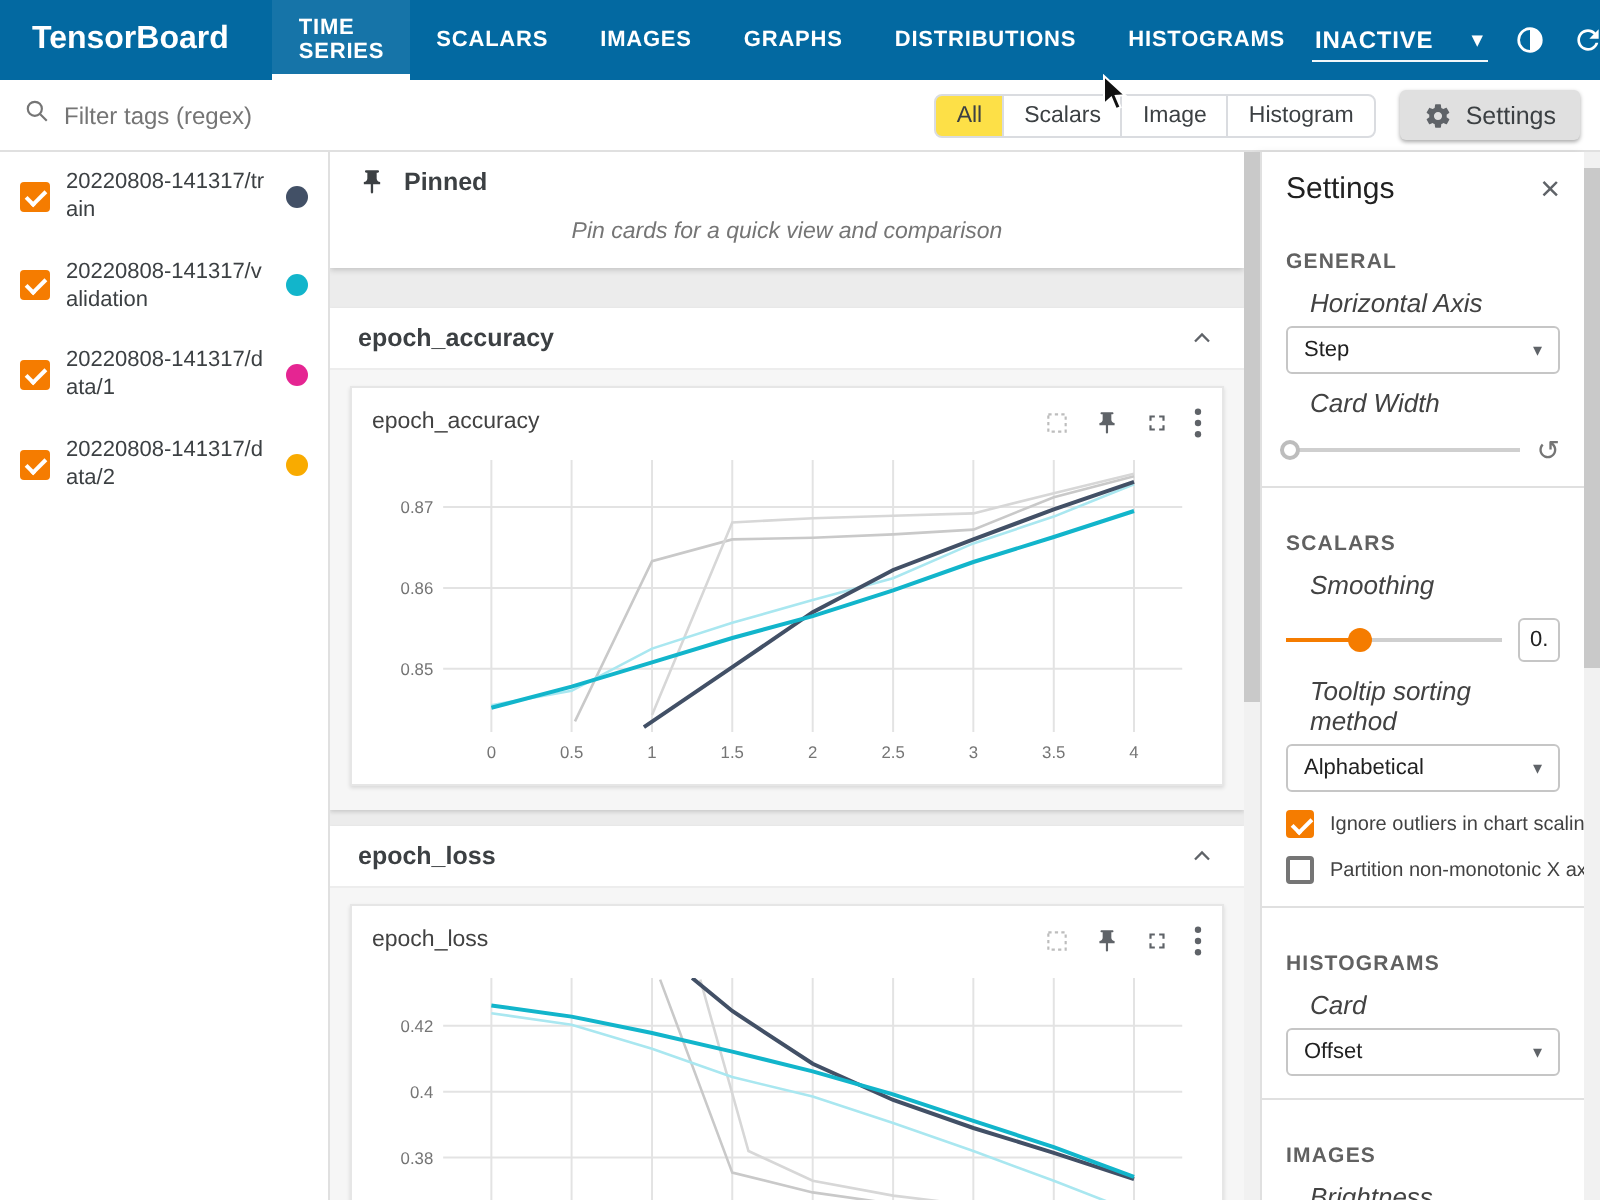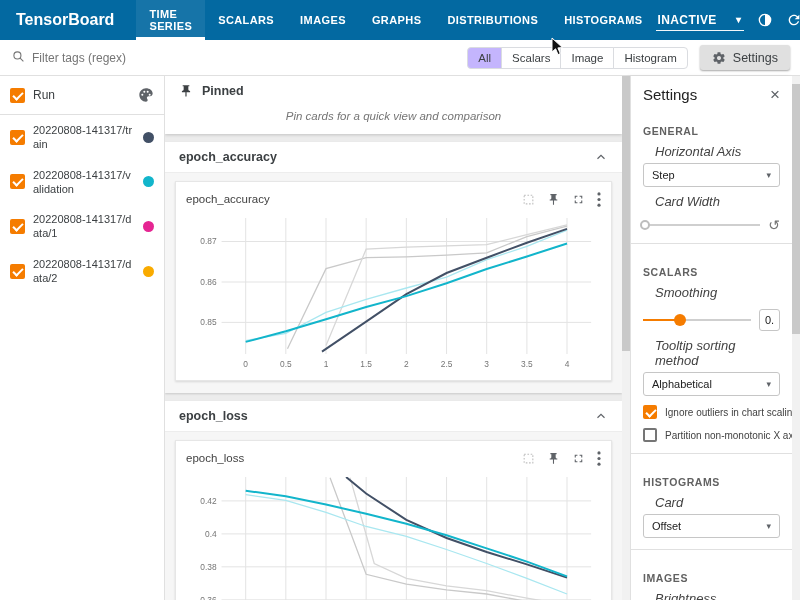--- a/index.html
+++ b/index.html
@@ -20,21 +20,21 @@
   
   .toolbar { height:36px; flex:none; display:flex; align-items:stretch; border-bottom:1px solid #e0e0e0; background:#fff; }
   .filter-runs { width:165px; flex:none; border-right:1px solid #e0e0e0; display:flex; align-items:center; gap:7px; padding:0 10px; }
   .filter-tags { flex:1; display:flex; align-items:center; gap:7px; padding:0 12px; min-width:0; }
   input.plain { border:none; outline:none; font-size:12px; color:#333; width:100%; background:transparent; }
   input.plain::placeholder { color:#757575; }
   .segmented { display:flex; align-items:center; margin-right:12px; }
   .seg-btn { font-size:11.5px; color:#3c4043; border:1px solid #dadce0; background:#fff; padding:4px 10px; margin-left:-1px; cursor:pointer; font-family:inherit; }
   .seg-btn:first-child { border-radius:4px 0 0 4px; margin-left:0; }
   .seg-btn:last-child { border-radius:0 4px 4px 0; }
-  .seg-btn.active { background:#c4b5fd; }
+  .seg-btn.active { background:#fde047; }
   .settings-btn { display:flex; align-items:center; gap:7px; background:#e0e0e0; border:none; border-radius:3px; padding:5px 12px; font-size:12.5px; color:#3c4043; margin:5px 10px 5px 0; box-shadow:0 1px 2px rgba(0,0,0,.35); cursor:pointer; font-family:inherit; }
 
   
   .content { flex:1; min-height:0; display:flex; }
 
   
   .sidebar { width:165px; flex:none; border-right:1px solid #e0e0e0; background:#fff; overflow:hidden; }
   .run-row { display:flex; align-items:center; gap:8px; padding:8px 10px; font-size:11px; color:#3c4043; }
   .run-row.head { padding:11px 10px; font-size:12px; border-bottom:1px solid #e0e0e0; }
   .run-name { flex:1; word-break:break-all; line-height:1.3; }
@@ -42,21 +42,21 @@
   .cb { width:15px; height:15px; border-radius:2px; flex:none; position:relative; cursor:pointer; }
   .cb.checked { background:#f57c00; }
   .cb.checked::after { content:""; position:absolute; left:5px; top:2px; width:4px; height:8px; border:solid #fff; border-width:0 2px 2px 0; transform:rotate(45deg); }
   .cb.unchecked { background:#fff; border:2px solid #757575; }
   .cb.small { width:14px; height:14px; }
   .cb.small.checked::after { left:4.5px; top:1.5px; }
   .palette { margin-left:auto; display:flex; align-items:center; cursor:pointer; }
 
   
   .main { flex:1; min-width:0; position:relative; background:#ececec; overflow:hidden; padding-right:8px; }
-  .pinned-block { background:#fff; box-shadow:0 1px 3px rgba(0,0,0,.18); margin-bottom:8px; }
+  .pinned-block { background:#fff; box-shadow:0 1px 3px rgba(0,0,0,.18); margin-bottom:20px; }
   .pinned-bar { display:flex; align-items:center; gap:9px; padding:8px 14px; font-size:12.5px; font-weight:bold; color:#3c4043; }
   .pinned-hint { text-align:center; font-style:italic; color:#757575; font-size:11.5px; padding:4px 0 12px; }
   .section { background:#fff; box-shadow:0 1px 2px rgba(0,0,0,.15); margin-bottom:8px; }
   .section-header { display:flex; justify-content:space-between; align-items:center; padding:8px 14px; font-size:12.5px; font-weight:bold; color:#3c4043; }
   .section-body { background:#f6f6f6; padding:8px 10px 12px; border-top:1px solid #ededed; }
   .card { background:#fff; border:1px solid #e6e6e6; box-shadow:0 1px 2px rgba(0,0,0,.12); padding:6px 10px 8px; }
   .card-header { display:flex; align-items:center; font-size:11.5px; color:#424242; height:22px; }
   .card-icons { margin-left:auto; display:flex; align-items:center; gap:12px; }
   .card-icons > * { cursor:pointer; display:flex; align-items:center; }
   svg.chart { width:100%; height:162px; display:block; }
@@ -145,33 +145,20 @@
             <path d="M19.4 13c.04-.32.06-.66.06-1s-.02-.68-.07-1l2.1-1.65c.19-.15.24-.42.12-.64l-2-3.46c-.12-.22-.39-.3-.61-.22l-2.49 1c-.52-.4-1.08-.73-1.69-.98l-.38-2.65C14.46 2.18 14.25 2 14 2h-4c-.25 0-.46.18-.49.42l-.38 2.65c-.61.25-1.17.59-1.69.98l-2.49-1c-.23-.09-.49 0-.61.22l-2 3.46c-.13.22-.07.49.12.64L4.56 11c-.05.32-.07.66-.07 1s.02.68.07 1l-2.1 1.65c-.19.15-.24.42-.12.64l2 3.46c.12.22.39.3.61.22l2.49-1c.52.4 1.08.73 1.69.98l.38 2.65c.03.24.24.42.49.42h4c.25 0 .46-.18.49-.42l.38-2.65c.61-.25 1.17-.59 1.69-.98l2.49 1c.23.09.49 0 .61-.22l2-3.46c.12-.22.07-.49-.12-.64L19.4 13zM12 15.5c-1.93 0-3.5-1.57-3.5-3.5s1.57-3.5 3.5-3.5 3.5 1.57 3.5 3.5-1.57 3.5-3.5 3.5z"></path>
           </svg>
       </span>
       <span>Settings</span>
     </button>
   </div>
 
   <div class="content">
 
     <aside class="sidebar">
-      <div class="run-row head">
-        <span class="cb checked"></span>
-        <span>Run</span>
-        <span class="palette">
-          <svg width="16" height="16" viewBox="0 0 24 24" fill="#5f6368">
-              <path d="M12 2C6.5 2 2 6.5 2 12s4.5 10 10 10c1.4 0 2.5-1.1 2.5-2.5 0-.6-.2-1.2-.6-1.6-.4-.4-.6-1-.6-1.6 0-1.4 1.1-2.5 2.5-2.5H18c2.2 0 4-1.8 4-4 0-4.4-4.5-7.8-10-7.8z"></path>
-              <circle cx="6.5" cy="11.5" r="1.5" fill="#fff"></circle>
-              <circle cx="9.5" cy="7" r="1.5" fill="#fff"></circle>
-              <circle cx="14.5" cy="7" r="1.5" fill="#fff"></circle>
-              <circle cx="17.5" cy="11.5" r="1.5" fill="#fff"></circle>
-            </svg>
-        </span>
-      </div>
       <div class="run-row">
         <span class="cb checked"></span>
         <span class="run-name">20220808-141317/train</span>
         <span class="dot" style="background: rgb(66, 80, 102);"></span>
       </div>
       <div class="run-row">
         <span class="cb checked"></span>
         <span class="run-name">20220808-141317/validation</span>
         <span class="dot" style="background: rgb(18, 181, 203);"></span>
       </div>

